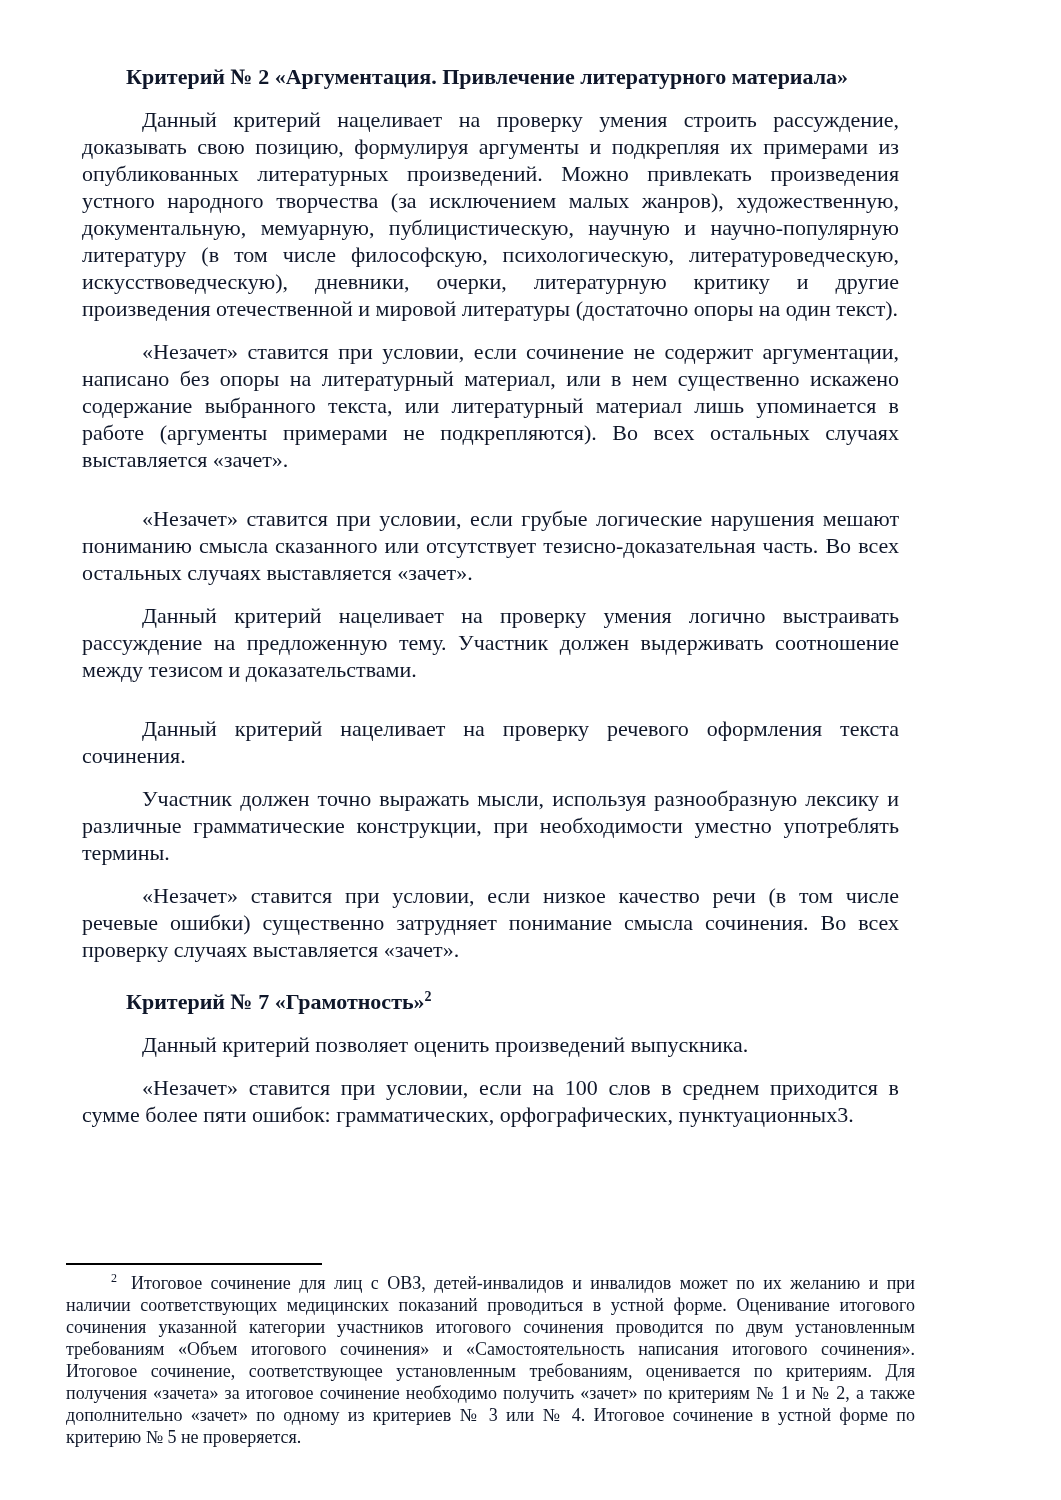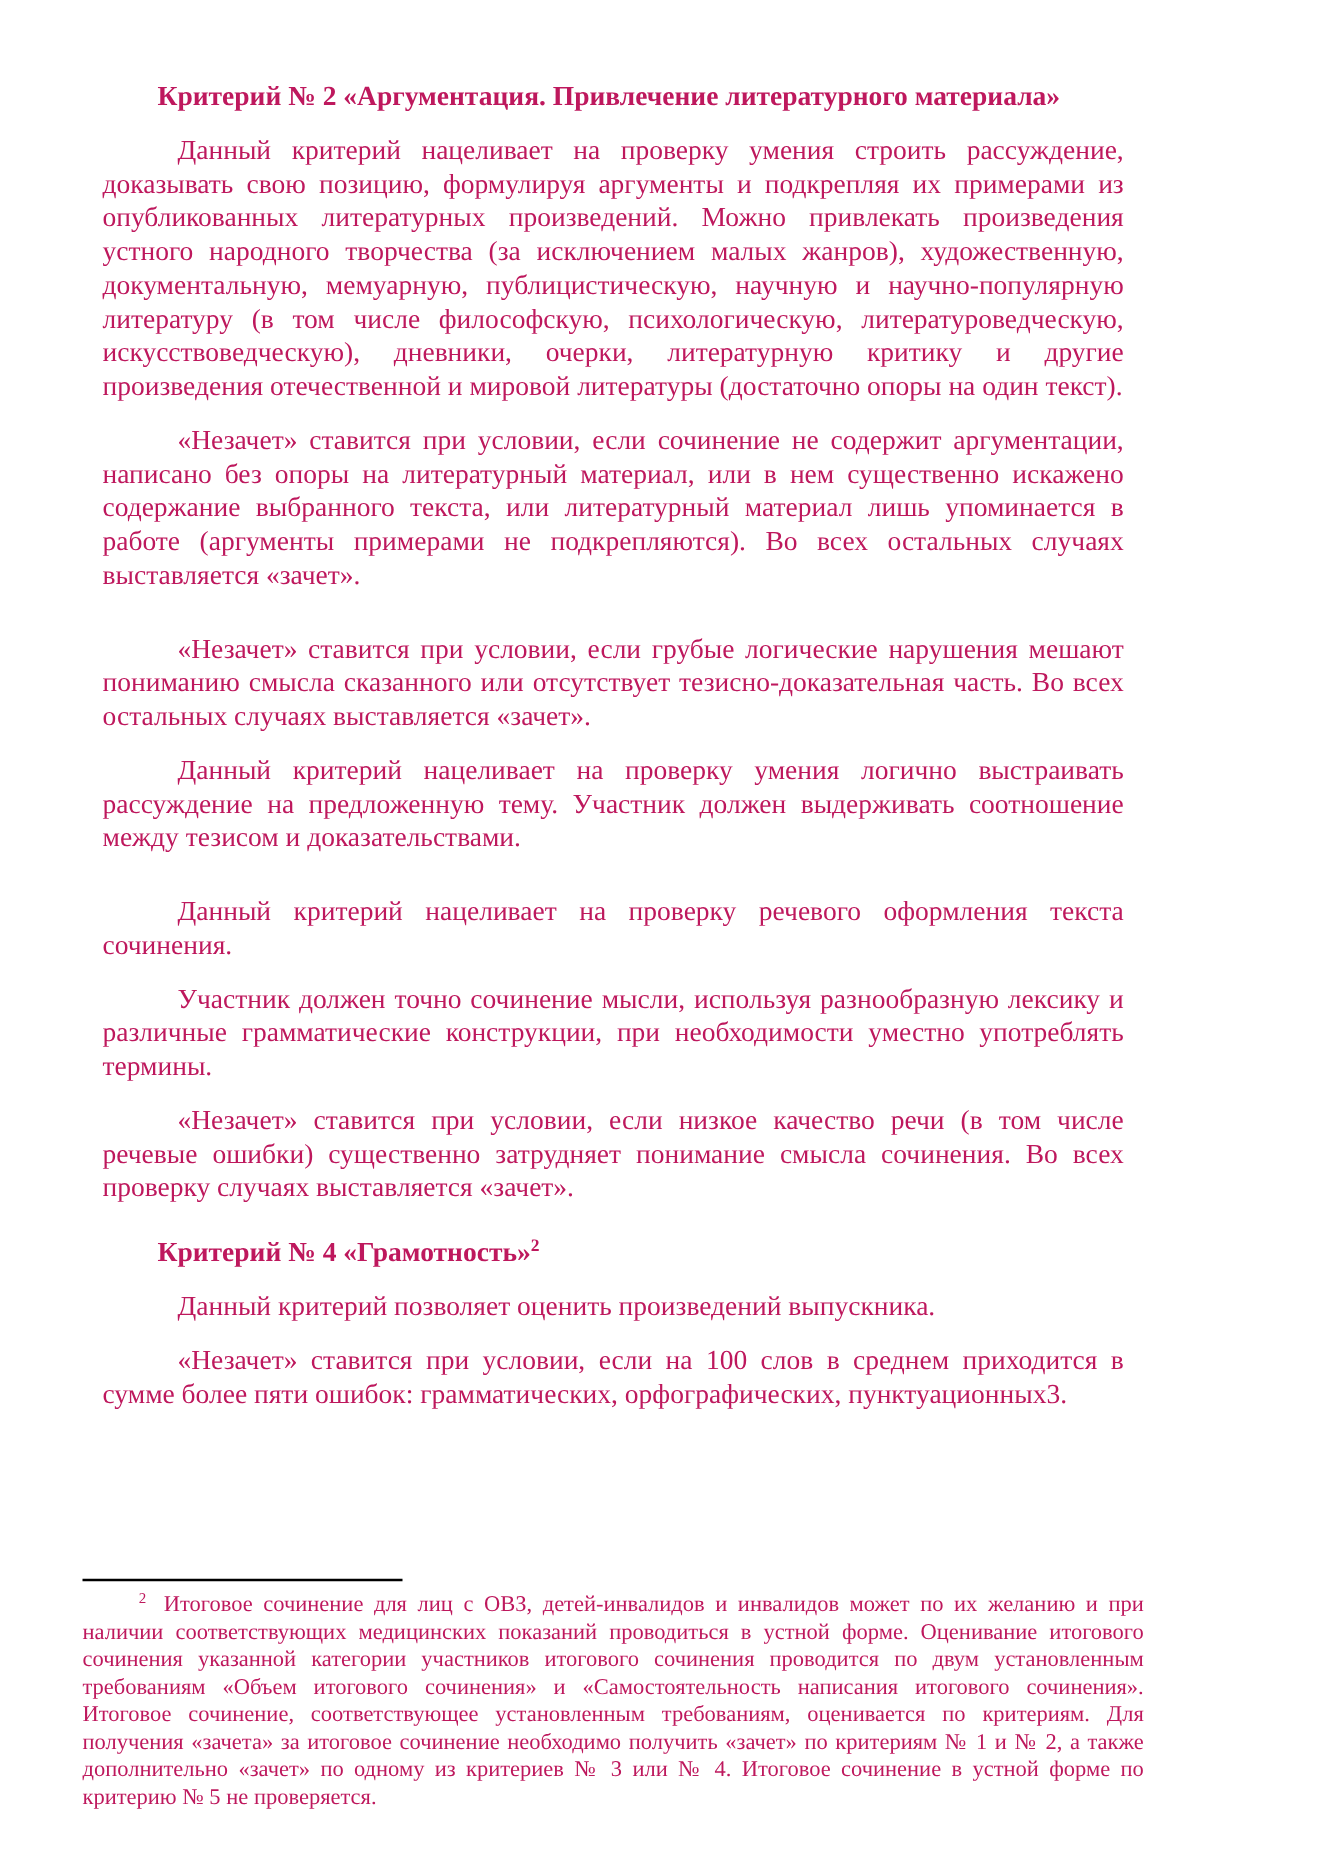--- a/index.html
+++ b/index.html
@@ -6,21 +6,21 @@
     margin: 0;
     padding: 0;
     background: #ffffff;
   }
   .page {
     position: relative;
     width: 961px;
     height: 1500px;
     box-sizing: border-box;
     background: #ffffff;
-    color: #be185d;
+    color: #0f172a;
     font-family: "Liberation Serif", "DejaVu Serif", serif;
     font-size: 22px;
     line-height: 27px;
     padding: 63px 46px 52px 66px;
     display: flex;
     flex-direction: column;
     overflow: hidden;
   }
   .crit-heading {
     font-size: 22px;
@@ -78,26 +78,26 @@
     <p class="body-par">«Незачет» ставится при условии, если сочинение не содержит аргументации, написано без опоры на литературный материал, или в нем существенно искажено содержание выбранного текста, или литературный материал лишь упоминается в работе (аргументы примерами не подкрепляются). Во всех остальных случаях выставляется «зачет».</p>
   </section>
 
   <section>
     <p class="body-par">«Незачет» ставится при условии, если грубые логические нарушения мешают пониманию смысла сказанного или отсутствует тезисно-доказательная часть. Во всех остальных случаях выставляется «зачет».</p>
     <p class="body-par">Данный критерий нацеливает на проверку умения логично выстраивать рассуждение на предложенную тему. Участник должен выдерживать соотношение между тезисом и доказательствами.</p>
   </section>
 
   <section>
     <p class="body-par">Данный критерий нацеливает на проверку речевого оформления текста сочинения.</p>
-    <p class="body-par">Участник должен точно сочинение мысли, используя разнообразную лексику и различные грамматические конструкции, при необходимости уместно употреблять термины.</p>
+    <p class="body-par">Участник должен точно выражать мысли, используя разнообразную лексику и различные грамматические конструкции, при необходимости уместно употреблять термины.</p>
     <p class="body-par">«Незачет» ставится при условии, если низкое качество речи (в том числе речевые ошибки) существенно затрудняет понимание смысла сочинения. Во всех проверку случаях выставляется «зачет».</p>
   </section>
 
   <section>
-    <h2 class="crit-heading"><span>Критерий № 4 «Грамотность»</span><sup class="heading-sup">2</sup></h2>
+    <h2 class="crit-heading"><span>Критерий № 7 «Грамотность»</span><sup class="heading-sup">2</sup></h2>
     <p class="body-par">Данный критерий позволяет оценить произведений выпускника.</p>
     <p class="body-par">«Незачет» ставится при условии, если на 100 слов в среднем приходится в сумме более пяти ошибок: грамматических, орфографических, пунктуационных3.</p>
   </section>
 
   <footer class="footnotes">
     <div class="fn-rule"></div>
     <p class="fn"><sup class="fn-marker">2</sup><span>Итоговое сочинение для лиц с ОВЗ, детей-инвалидов и инвалидов может по их желанию и при наличии соответствующих медицинских показаний проводиться в устной форме. Оценивание итогового сочинения указанной категории участников итогового сочинения проводится по двум установленным требованиям «Объем итогового сочинения» и «Самостоятельность написания итогового сочинения». Итоговое сочинение, соответствующее установленным требованиям, оценивается по критериям. Для получения «зачета» за итоговое сочинение необходимо получить «зачет» по критериям № 1 и № 2, а также дополнительно «зачет» по одному из критериев № 3 или № 4. Итоговое сочинение в устной форме по критерию № 5 не проверяется.</span></p>
   </footer>
 
 </main>

